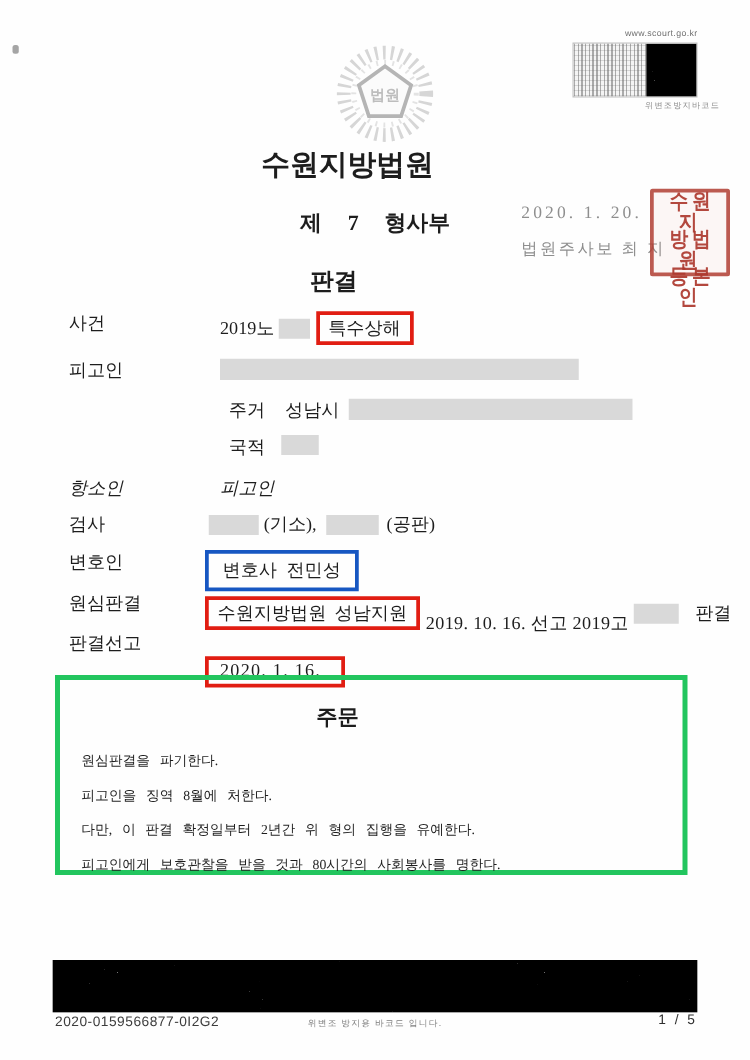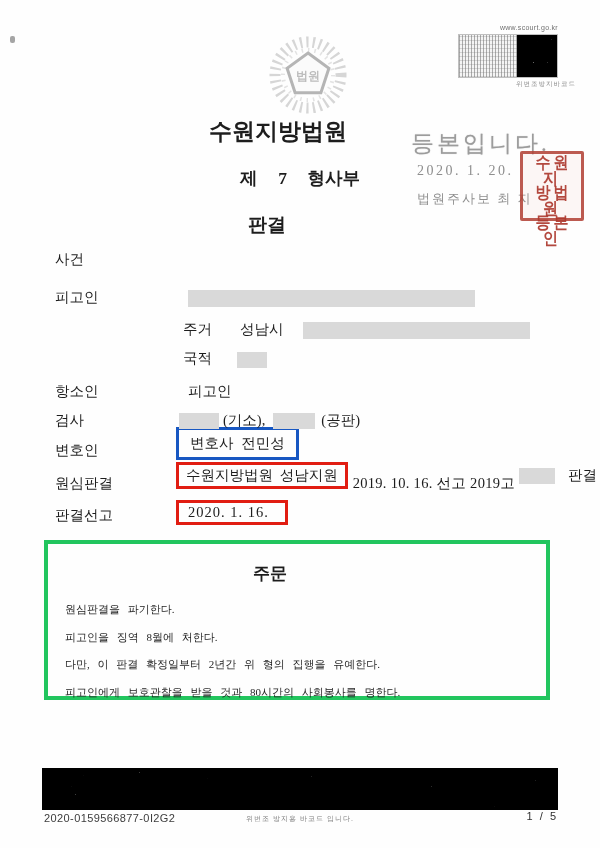--- a/index.html
+++ b/index.html
@@ -34,21 +34,21 @@
         text-align:center; letter-spacing:3px; transform:scaleY(1.12); text-indent:3px;}
   
   .just{text-align:justify; text-align-last:justify;}
   .h-court{left:0; right:0; top:116px;}
   .h-court .just{width:182px; margin:0 auto; font-size:23px; font-weight:bold;}
   .h-div{left:0; right:0; top:166px;}
   .h-div .just{width:120px; margin:0 auto; font-size:17.5px; font-weight:bold;}
   .h-doc{left:0; right:0; top:212px;}
   .h-doc .just{width:104px; margin:0 auto; font-size:19px; font-weight:bold;}
   
-  .row{position:absolute; left:55px; display:flex; align-items:flex-end; height:20px; font-size:14.5px; white-space:nowrap;gap:12px;}
+  .row{position:absolute; left:55px; display:flex; align-items:flex-start; height:20px; font-size:14.5px; white-space:nowrap;}
   .row .lbl{width:92px; flex:0 0 92px;}
   .row .val{display:flex; align-items:center;}
   .gray{background:#d9d9d9; height:16px;}
   .redbox{border:3px solid #e11d12; padding:1px 7px; display:inline-block;}
   .bluebox{border:3px solid #1757c2; padding:4px 11px; display:inline-block; word-spacing:4px;}
   
   .order{left:44px; top:540px; width:506px; height:160px; border:4px solid #22c55e; box-sizing:border-box;}
   .order-title{margin-top:18px;}
   .order-title .just{width:88px; margin:0 auto; font-size:17px; font-weight:bold;}
   .order-lines{margin:16px 0 0 17px; font-size:11px; word-spacing:5px;}
@@ -84,62 +84,66 @@
             <feTurbulence type="fractalNoise" baseFrequency="0.95" numOctaves="3" seed="4"></feTurbulence>
         <feColorMatrix type="matrix" values="0 0 0 0 0  0 0 0 0 0  0 0 0 0 0  5 5 5 0 -3"></feColorMatrix>
           </filter>
         <rect width="42" height="44" fill="#9a9a9a"></rect>
         <rect width="42" height="44" filter="url(#nz1)"></rect>
       </svg>
     </div>
   </div>
   <div class="abs tr-caption">위변조방지바코드</div>
 
-  <div class="abs copy-stamp">등본입니다.</div>
   <div class="abs copy-date">2020. 1. 20.</div>
   <div class="abs copy-clerk">법원주사보 최 지</div>
   <div class="abs seal">
     <div>수원지</div>
     <div>방법원</div>
     <div>등본인</div>
   </div>
 
   <div class="abs h-court">
     <div class="just">수원지방법원</div>
   </div>
   <div class="abs h-div">
     <div class="just">제 7 형사부</div>
   </div>
   <div class="abs h-doc">
     <div class="just">판결</div>
   </div>
 
   <div class="row" style="top:249px;">
     <span class="lbl just">사건</span>
+    <span class="val" style="margin-left:29px;">
+      <span>2019노</span>
+      <span class="gray" style="width:25px; margin-left:3px;"></span>
+      <span class="redbox" style="margin-left:5px;">특수상해</span>
+    </span>
   </div>
 
   <div class="row" style="top:287px;">
     <span class="lbl just">피고인</span>
     <span class="val" style="margin-left:29px;">
       <span class="gray" style="width:287px; height:17px;"></span>
     </span>
   </div>
 
   <div class="row" style="top:319px; left:183px;">
     <span>주거</span>
     <span style="margin-left:16px;">성남시</span>
     <span class="gray" style="width:227px; height:17px; margin-left:7px;"></span>
   </div>
 
   <div class="row" style="top:348px; left:183px;">
     <span>국적</span>
     <span class="gray" style="width:30px; margin-left:13px;"></span>
   </div>
 
-  <div class="row" style="top:381px;">
+  <div class="row" style="top:381px;font-style:italic;">
     <span class="lbl just">항소인</span>
     <span class="val" style="margin-left:29px;">피고인</span>
   </div>
 
   <div class="row" style="top:440px;">
     <span class="lbl just">변호인</span>
     <span class="val" style="margin-left:17px;">
       <span class="bluebox">변호사 전민성</span>
     </span>
   </div>

